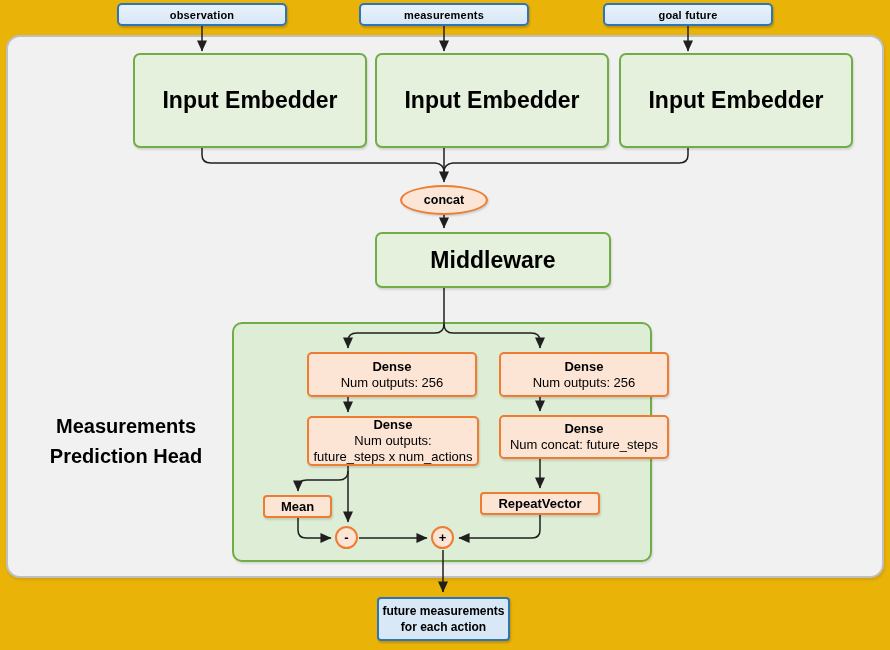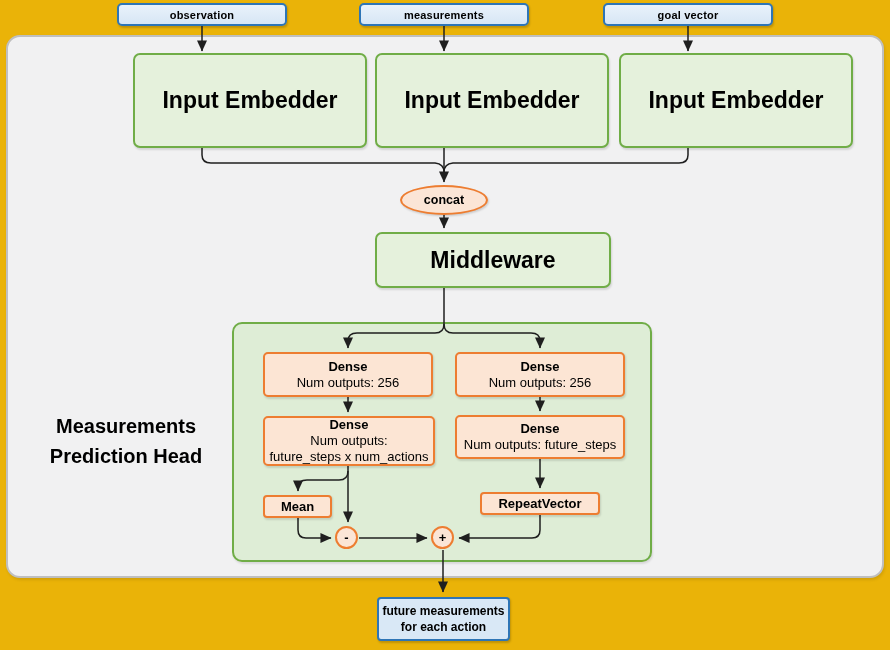--- a/index.html
+++ b/index.html
@@ -42,20 +42,21 @@
   .green-box{
     background:#e5f1dc;border:2.5px solid #70ad47;border-radius:7px;
     font-weight:bold;font-size:23px;
     box-shadow:1px 2px 2px rgba(0,0,0,0.12);
     margin-left:48px;
   }
   .orange-box{
     background:#fce5d4;border:2.5px solid #ed7d31;border-radius:5px;
     font-size:13px;line-height:16px;flex-direction:column;
     box-shadow:1px 1.5px 2px rgba(0,0,0,0.12);
+    margin-left:44px;
   }
   .orange-box .b{font-weight:bold;}
   .orange-small{
     background:#fce5d4;border:2.5px solid #ed7d31;border-radius:4px;
     font-size:13px;font-weight:bold;
     box-shadow:1px 1.5px 2px rgba(0,0,0,0.12);
   }
   .ellipse{
     background:#fbe5d6;border:2.5px solid #ed7d31;border-radius:50%;
     font-weight:bold;font-size:12.5px;
@@ -106,21 +107,21 @@
     <path d="M443,550 L443,592" marker-end="url(#arw)"></path>
   </svg>
 
   <div class="abs node io-box" style="left:117px;top:3px;width:170px;height:23px;">
     <span>observation</span>
   </div>
   <div class="abs node io-box" style="left:359px;top:3px;width:170px;height:23px;">
     <span>measurements</span>
   </div>
   <div class="abs node io-box" style="left:603px;top:3px;width:170px;height:23px;">
-    <span>goal vector</span>
+    <span>goal future</span>
   </div>
 
   <div class="abs node green-box" style="left:85px;top:53px;width:234px;height:95px;">
     <span>Input Embedder</span>
   </div>
   <div class="abs node green-box" style="left:327px;top:53px;width:234px;height:95px;">
     <span>Input Embedder</span>
   </div>
   <div class="abs node green-box" style="left:571px;top:53px;width:234px;height:95px;">
     <span>Input Embedder</span>
@@ -148,21 +149,21 @@
     <div>Num outputs:</div>
     <div>future_steps x num_actions</div>
   </div>
 
   <div class="abs node orange-box" style="left:455px;top:352px;width:170px;height:45px;">
     <div class="b">Dense</div>
     <div>Num outputs: 256</div>
   </div>
   <div class="abs node orange-box" style="left:455px;top:415px;width:170px;height:44px;">
     <div class="b">Dense</div>
-    <div>Num outputs: future_steps</div>
+    <div>Num concat: future_steps</div>
   </div>
 
   <div class="abs node orange-small" style="left:263px;top:495px;width:69px;height:23px;">
     <span>Mean</span>
   </div>
   <div class="abs node orange-small" style="left:480px;top:492px;width:120px;height:23px;">
     <span>RepeatVector</span>
   </div>
 
   <div class="abs node op-circle" style="left:335px;top:526px;">

